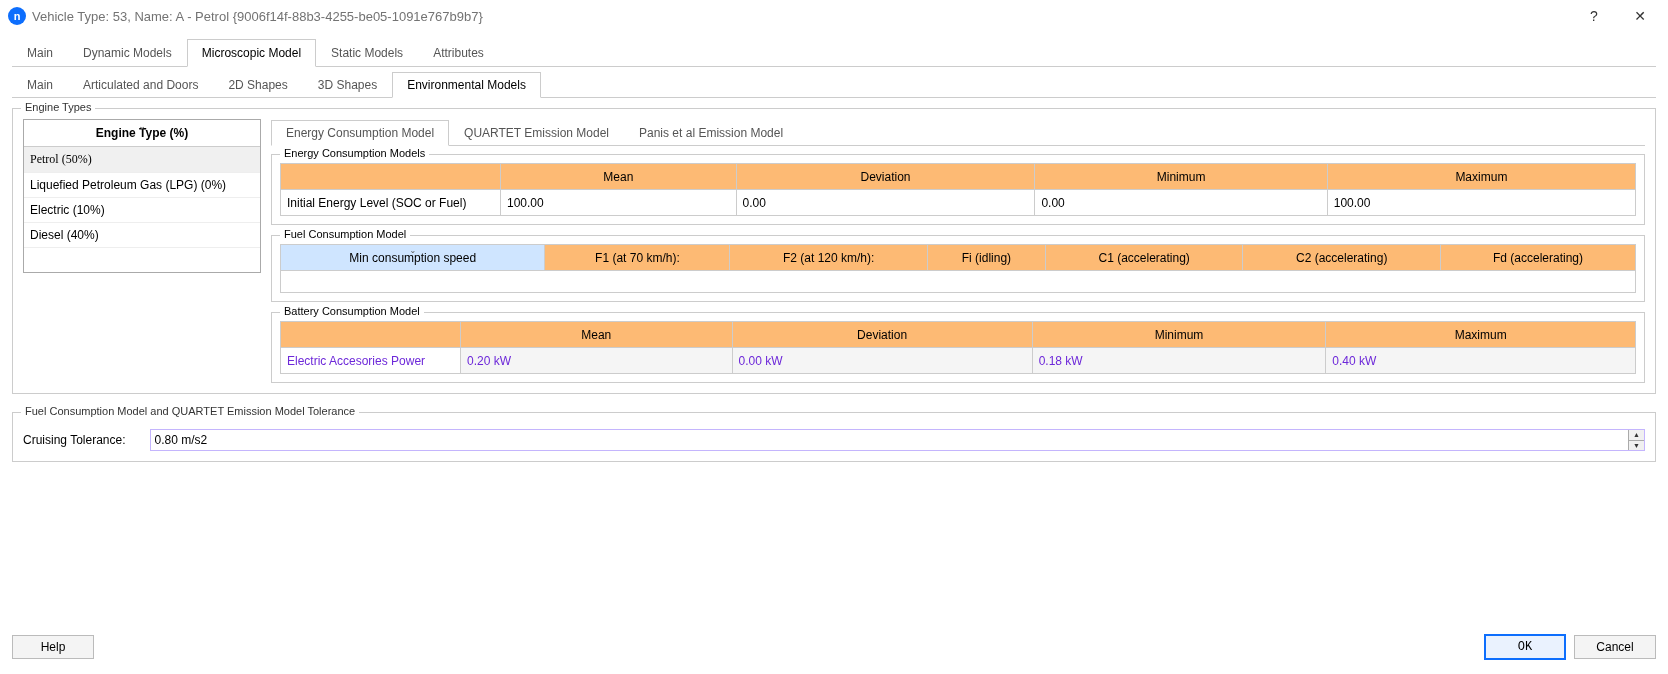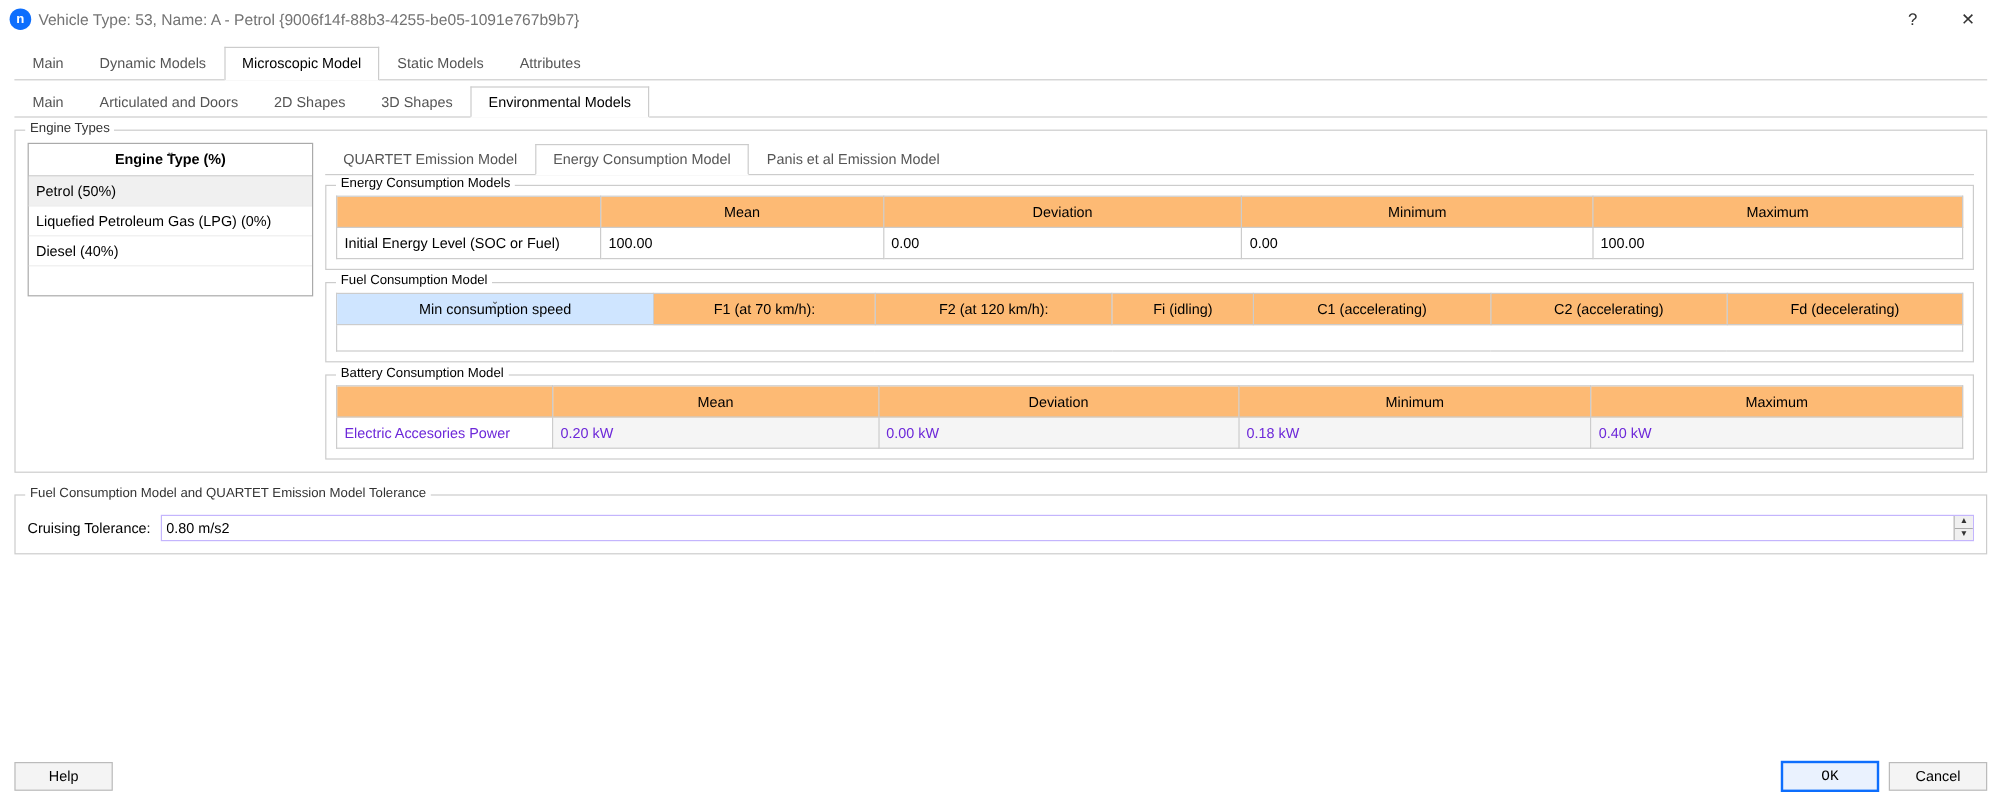--- a/index.html
+++ b/index.html
@@ -119,21 +119,21 @@
   left: 50%;
   transform: translateX(-50%);
   font-size: 8px;
   color: #666;
 }
 .engine-row {
   padding: 5px 6px;
   border-bottom: 1px solid #eee;
   font-size: 12px;
 }
-.engine-row.selected { background: #f0f0f0; }
+.engine-row.selected { background: #f0f0f0; font-family: Liberation Serif, serif; }
 .engine-row.blank { height: 24px; border-bottom: none; }
 
 .right-col { flex: 1; }
 .inner-tabset {
   display: flex;
   border-bottom: 1px solid #ccc;
 }
 .inner-tab {
   padding: 5px 14px;
   font-size: 12px;
@@ -186,21 +186,21 @@
 .selected-col-header {
   background: #cfe5ff !important;
   font-weight: bold;
 }
 .disabled-row td { color: #6d28d9; background: #f5f5f5; }
 .disabled-row td.rowlabel { background: #fff; }
 
 .tolerance-row {
   display: flex;
   align-items: center;
-  gap: 8px;
+  gap: 24px;
   margin-top: 6px;
 }
 .spinner {
   flex: 1;
   display: flex;
   border: 1px solid #c4b5fd;
   height: 22px;
 }
 .spinner input {
   flex: 1;
@@ -295,28 +295,29 @@
     <div class="group-box-title">Engine Types</div>
 
     <div class="layout-flex">
       <div class="engine-list">
         <div class="engine-header">
           <span class="sort-chev">⌄</span>
           <span>Engine Type (%)</span>
         </div>
         <div class="engine-row selected">Petrol (50%)</div>
         <div class="engine-row">Liquefied Petroleum Gas (LPG) (0%)</div>
+        <div class="engine-row">Electric (10%)</div>
         <div class="engine-row">Diesel (40%)</div>
         <div class="engine-row blank"></div>
       </div>
 
       <div class="right-col">
         <div class="inner-tabset">
+          <div class="inner-tab active">Energy Consumption Model</div>
           <div class="inner-tab">QUARTET Emission Model</div>
-          <div class="inner-tab active">Energy Consumption Model</div>
           <div class="inner-tab">Panis et al Emission Model</div>
         </div>
 
         <div class="group-inner nomargin-group">
           <div class="group-inner-title">Energy Consumption Models</div>
           <table class="grid">
             <tbody>
                 <tr>
               <th style="width:220px"></th>
               <th>Mean</th>
@@ -342,21 +343,21 @@
                 <tr>
               <th class="selected-col-header with-sort">
                 <span class="col-sort">⌄</span>
                 <span>Min consumption speed</span>
               </th>
               <th>F1 (at 70 km/h):</th>
               <th>F2 (at 120 km/h):</th>
               <th>Fi (idling)</th>
               <th>C1 (accelerating)</th>
               <th>C2 (accelerating)</th>
-              <th>Fd (decelerating)</th>
+              <th>Fd (accelerating)</th>
             </tr>
             <tr>
               <td colspan="7" style="height:22px"></td>
             </tr>
           </tbody>
             </table>
         </div>
 
         <div class="group-inner">
           <div class="group-inner-title">Battery Consumption Model</div>

